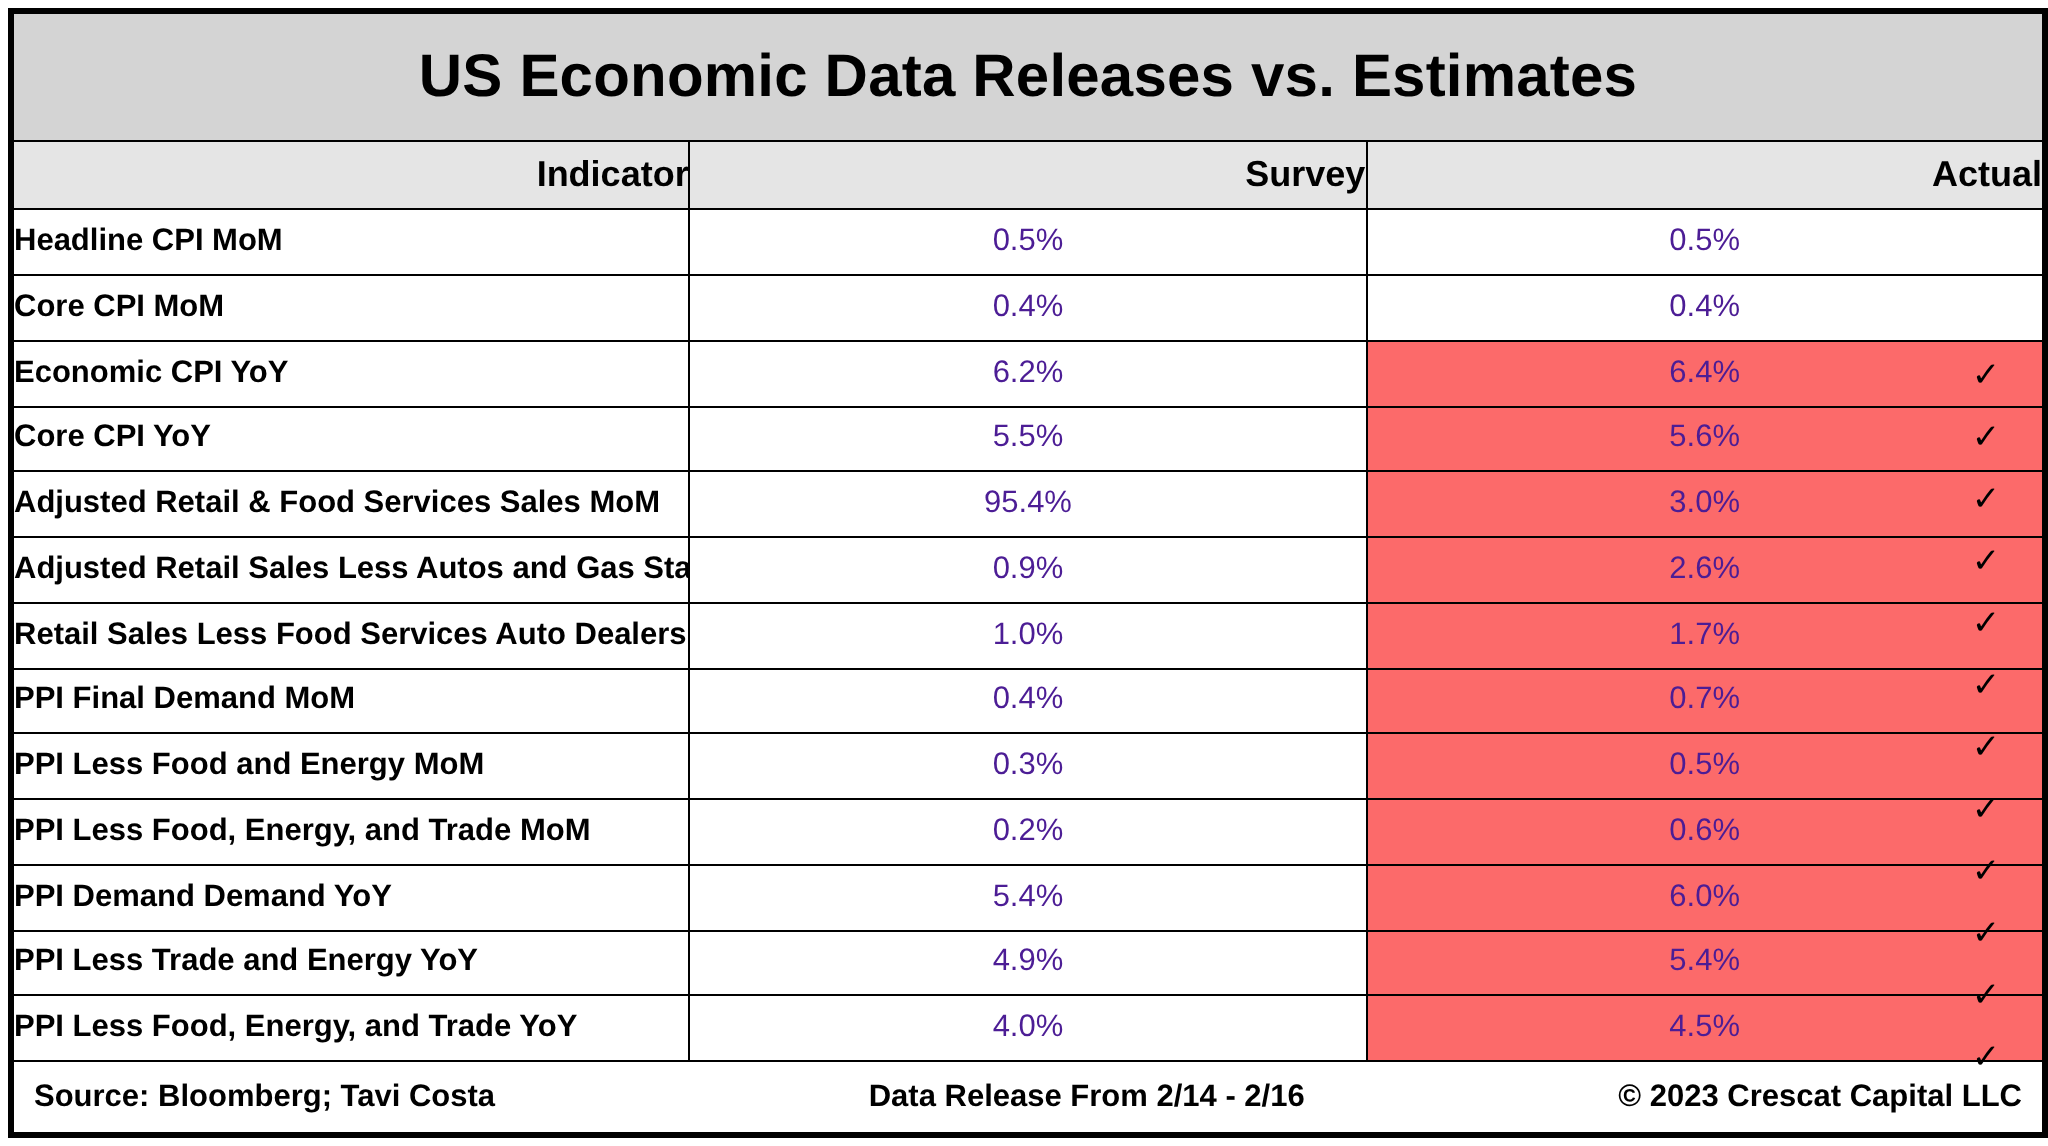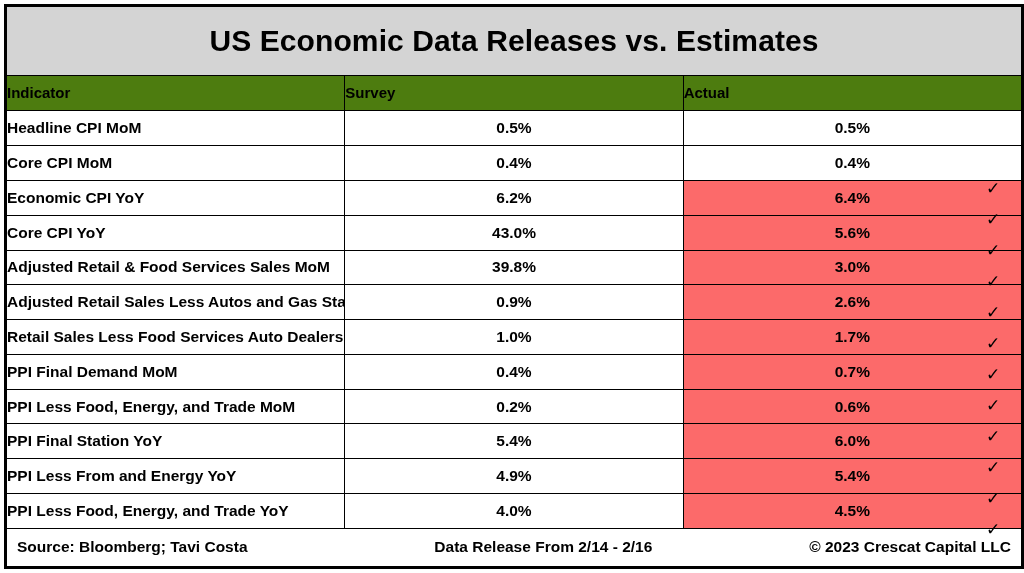--- a/index.html
+++ b/index.html
@@ -44,43 +44,43 @@
   .title-cell {
     background: #d4d4d4;
     text-align: center;
     font-size: 30px;
     font-weight: bold;
     color: #000000;
     height: 62px;
     letter-spacing: 0.1px;
   }
   .head-cell {
-    background: #4d7c0f;
-    text-align: left;
-    font-size: 15px;
+    background: #e5e5e5;
+    text-align: right;
+    font-size: 18px;
     font-weight: bold;
     color: #000000;
     height: 32px;
   }
   .ind-cell {
     text-align: left;
     padding-left: 6px;
     font-size: 15.5px;
     font-weight: bold;
     color: #000000;
     height: 31px;
     white-space: nowrap;
     overflow: hidden;
     margin-top: 42px;
   }
   .num-cell {
     text-align: center;
     font-size: 15.5px;
-    font-weight: bold;
-    color: #000000;
+    font-weight: normal;
+    color: #4c1d95;
     height: 31px;
   }
   .hot {
     background: #fc6a6a;
   }
   .footer-cell {
     height: 34px;
     background: #ffffff;
     position: relative;
   }
@@ -144,55 +144,60 @@
           <td class="num-cell">0.4%</td>
           <td class="num-cell">0.4%</td>
         </tr>
         <tr>
           <td class="ind-cell">Economic CPI YoY</td>
           <td class="num-cell">6.2%</td>
           <td class="num-cell hot">6.4%</td>
         </tr>
         <tr>
           <td class="ind-cell">Core CPI YoY</td>
-          <td class="num-cell">43.0%</td>
+          <td class="num-cell">5.5%</td>
           <td class="num-cell hot">5.6%</td>
         </tr>
         <tr>
           <td class="ind-cell">Adjusted Retail &amp; Food Services Sales MoM</td>
-          <td class="num-cell">39.8%</td>
+          <td class="num-cell">95.4%</td>
           <td class="num-cell hot">3.0%</td>
         </tr>
         <tr>
           <td class="ind-cell">Adjusted Retail Sales Less Autos and Gas Stations MoM</td>
           <td class="num-cell">0.9%</td>
           <td class="num-cell hot">2.6%</td>
         </tr>
         <tr>
           <td class="ind-cell">Retail Sales Less Food Services Auto Dealers &amp; Build Mat &amp; Gas Station MoM</td>
           <td class="num-cell">1.0%</td>
           <td class="num-cell hot">1.7%</td>
         </tr>
         <tr>
           <td class="ind-cell">PPI Final Demand MoM</td>
           <td class="num-cell">0.4%</td>
           <td class="num-cell hot">0.7%</td>
         </tr>
         <tr>
+          <td class="ind-cell">PPI Less Food and Energy MoM</td>
+          <td class="num-cell">0.3%</td>
+          <td class="num-cell hot">0.5%</td>
+        </tr>
+        <tr>
           <td class="ind-cell">PPI Less Food, Energy, and Trade MoM</td>
           <td class="num-cell">0.2%</td>
           <td class="num-cell hot">0.6%</td>
         </tr>
         <tr>
-          <td class="ind-cell">PPI Final Station YoY</td>
+          <td class="ind-cell">PPI Demand Demand YoY</td>
           <td class="num-cell">5.4%</td>
           <td class="num-cell hot">6.0%</td>
         </tr>
         <tr>
-          <td class="ind-cell">PPI Less From and Energy YoY</td>
+          <td class="ind-cell">PPI Less Trade and Energy YoY</td>
           <td class="num-cell">4.9%</td>
           <td class="num-cell hot">5.4%</td>
         </tr>
         <tr>
           <td class="ind-cell">PPI Less Food, Energy, and Trade YoY</td>
           <td class="num-cell">4.0%</td>
           <td class="num-cell hot">4.5%</td>
         </tr>
 
         <tr>

